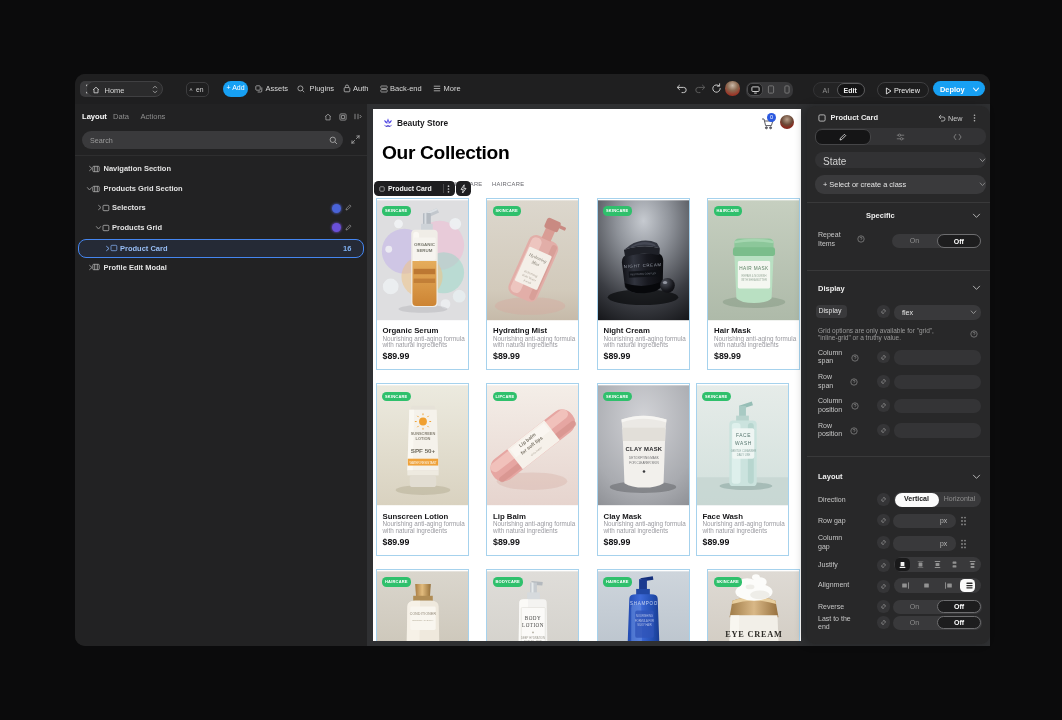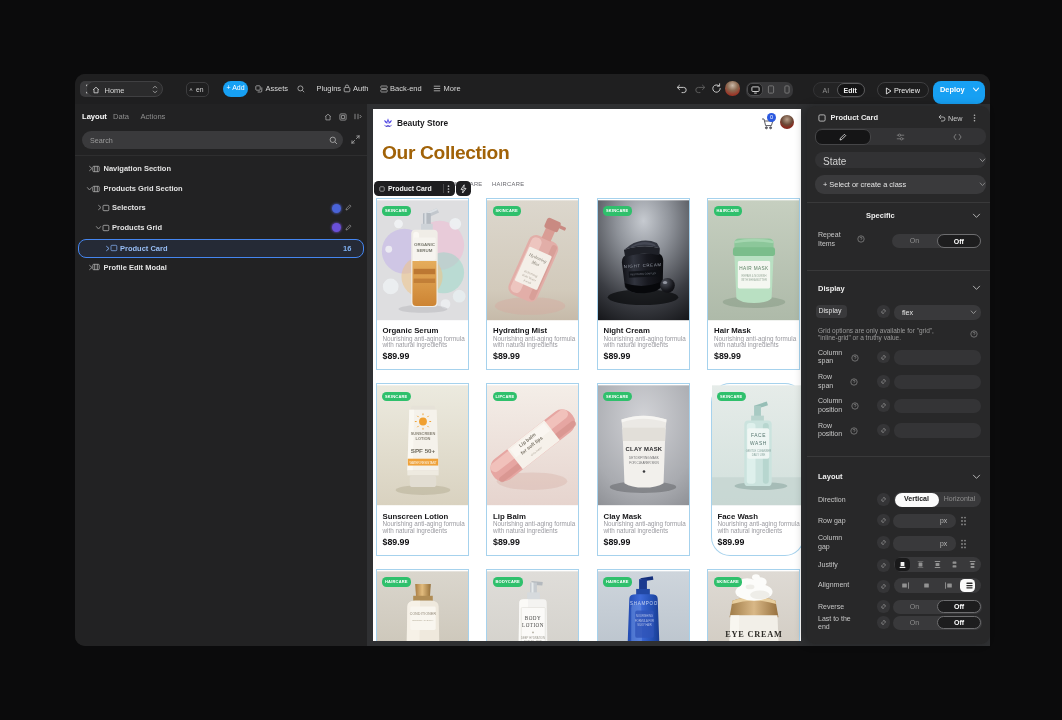--- a/index.html
+++ b/index.html
@@ -66,21 +66,21 @@
       </g>
     </svg>
   <span class="tb-txt" style="left:191px;top:10px;">Assets</span>
 
   <svg class="abs" style="left:222px;top:10.5px;" width="8" height="8" viewBox="0 0 8 8">
       <g stroke="#b0b0b0" stroke-width="0.85" fill="none">
         <circle cx="3.4" cy="3.4" r="2.5"></circle>
         <path d="M5.3 5.3 L7.2 7.2"></path>
       </g>
     </svg>
-  <span class="tb-txt" style="left:242px;top:10px;">Plugins</span>
+  <span class="tb-txt" style="left:235px;top:10px;">Plugins</span>
 
   <svg class="abs" style="left:268.5px;top:10px;" width="8" height="9" viewBox="0 0 8 9">
       <g stroke="#b0b0b0" stroke-width="0.85" fill="none">
         <rect x="1.2" y="3.6" width="5.6" height="4.2" rx="0.8"></rect>
         <path d="M2.4 3.6 V2.6 a1.6 1.6 0 0 1 3.2 0 V3.6"></path>
       </g>
     </svg>
   <span class="tb-txt" style="left:278.5px;top:10px;">Auth</span>
 
   <svg class="abs" style="left:305.5px;top:10.5px;" width="8" height="8" viewBox="0 0 8 8">
@@ -133,21 +133,21 @@
     </div>
   </div>
 
   <div class="abs" style="left:802.5px;top:7.5px;width:51.5px;height:16.5px;background:#1d1d1e;border:1px solid #3e3e40;border-radius:9px;">
     <svg class="abs" style="left:7px;top:4.5px;" width="7" height="8" viewBox="0 0 7 8">
         <path d="M1.4 1 L6 4 L1.4 7 Z" stroke="#e4e4e4" stroke-width="0.9" fill="none" stroke-linejoin="round"></path>
       </svg>
     <span class="abs" style="left:16px;top:3.8px;font-size:7.3px;color:#ececec;">Preview</span>
   </div>
 
-  <div class="abs" style="left:858px;top:7px;width:52.5px;height:23px;background:#17a0f3;border-radius:8px;">
+  <div class="abs" style="left:858px;top:7px;width:52.5px;height:15px;background:#17a0f3;border-radius:8px;">
     <span class="abs" style="left:7.5px;top:4px;font-size:7.4px;font-weight:bold;color:#fff;">Deploy</span>
     <svg class="abs" style="left:39px;top:6px;" width="8" height="6" viewBox="0 0 8 6">
         <path d="M1.5 1.2 L4 4 L6.5 1.2" stroke="#e8f4fd" stroke-width="1.1" fill="none" stroke-linecap="round" stroke-linejoin="round"></path>
       </svg>
   </div>
 </div>
 <div class="leftpanel" id="leftpanel">
   <span class="abs" style="left:7.5px;top:7.5px;font-size:7.6px;font-weight:bold;color:#fafafa;">Layout</span>
   <span class="abs" style="left:38.5px;top:7.5px;font-size:7.6px;color:#8e8e8e;">Data</span>
   <span class="abs" style="left:66px;top:7.5px;font-size:7.6px;color:#8e8e8e;">Actions</span>
@@ -278,21 +278,21 @@
   <svg class="abs" style="left:388px;top:8px;" width="13" height="13" viewBox="0 0 13 13">
       <g stroke="#5a5a62" stroke-width="1" fill="none">
         <path d="M1 2 H3 L4.6 8.6 H10.4 L11.8 4 H3.6"></path>
         <circle cx="5.4" cy="10.8" r="1" fill="#5a5a62"></circle>
         <circle cx="9.6" cy="10.8" r="1" fill="#5a5a62"></circle>
       </g>
     </svg>
   <div class="abs" style="left:394.5px;top:4.5px;width:9px;height:9px;border-radius:50%;background:#2b59e0;color:#fff;font-size:5.5px;text-align:center;line-height:9px;">0</div>
   <div class="abs" style="left:407px;top:6px;width:14.5px;height:14.5px;border-radius:50%;background:radial-gradient(circle at 50% 32%,#b9a08c 0%,#6a4a38 45%,#8a2a1e 70%,#6e241a 100%);"></div>
 
-  <span class="abs" style="left:9.5px;top:33.5px;font-size:19.2px;font-weight:bold;letter-spacing:-0.35px;color:#a16207;">Our Collection</span>
+  <span class="abs" style="left:9.5px;top:33.5px;font-size:19.2px;font-weight:bold;letter-spacing:-0.35px;color:#000000;">Our Collection</span>
 
   <span class="tabtxt" style="left:78px;">SKINCARE</span>
   <span class="tabtxt" style="left:119.5px;">HAIRCARE</span>
 
   <div class="abs" style="left:1px;top:72.5px;width:81px;height:14.5px;background:#1e1e20;border-radius:4.5px;z-index:5;">
     <svg class="abs" style="left:5px;top:4.5px;" width="6" height="6" viewBox="0 0 7 7">
         <rect x="0.9" y="0.9" width="5.2" height="5.2" rx="1" stroke="#b0b0b0" stroke-width="0.9" fill="none"></rect>
       </svg>
     <span class="abs" style="left:14.5px;top:3.6px;font-size:6.9px;font-weight:600;color:#f2f2f2;white-space:nowrap;">Product Card</span>
     <div class="abs" style="left:69px;top:2.5px;width:1px;height:9.5px;background:#48484a;"></div>
@@ -532,21 +532,21 @@
           <text x="47" y="75" font-family="Liberation Sans" font-size="3.1" fill="#6e6e70" text-anchor="middle">DETOXIFYING MASK</text>
           <text x="47" y="80" font-family="Liberation Sans" font-size="3.1" fill="#6e6e70" text-anchor="middle">FOR CLEARER SKIN</text>
           <circle cx="47" cy="88" r="1.3" fill="#3a3a3c"></circle>
         </svg>
       </div>
       <span class="badge">SKINCARE</span>
       <span class="ctitle">Clay Mask</span>
       <span class="cdesc">Nourishing anti-aging formula<br>with natural ingredients</span>
       <span class="cprice">$89.99</span>
     </div>
-<div class="card" style="left:338px;top:274.5px;border-radius:19px;">
+<div class="card" style="left:323px;top:274.5px;">
       <div class="cimg">
         <svg width="91" height="122.5" viewBox="0 0 93 122.5">
           <defs>
             <linearGradient id="fg" x1="0" y1="0" x2="0" y2="1">
               <stop offset="0" stop-color="#e6ece9"></stop>
               <stop offset="1" stop-color="#d2e0dc"></stop>
             </linearGradient>
           </defs>
           <rect width="93" height="122.5" fill="url(#fg)"></rect>
           <rect x="0" y="94" width="93" height="28.5" fill="#c4d4d0" opacity="0.75"></rect>

